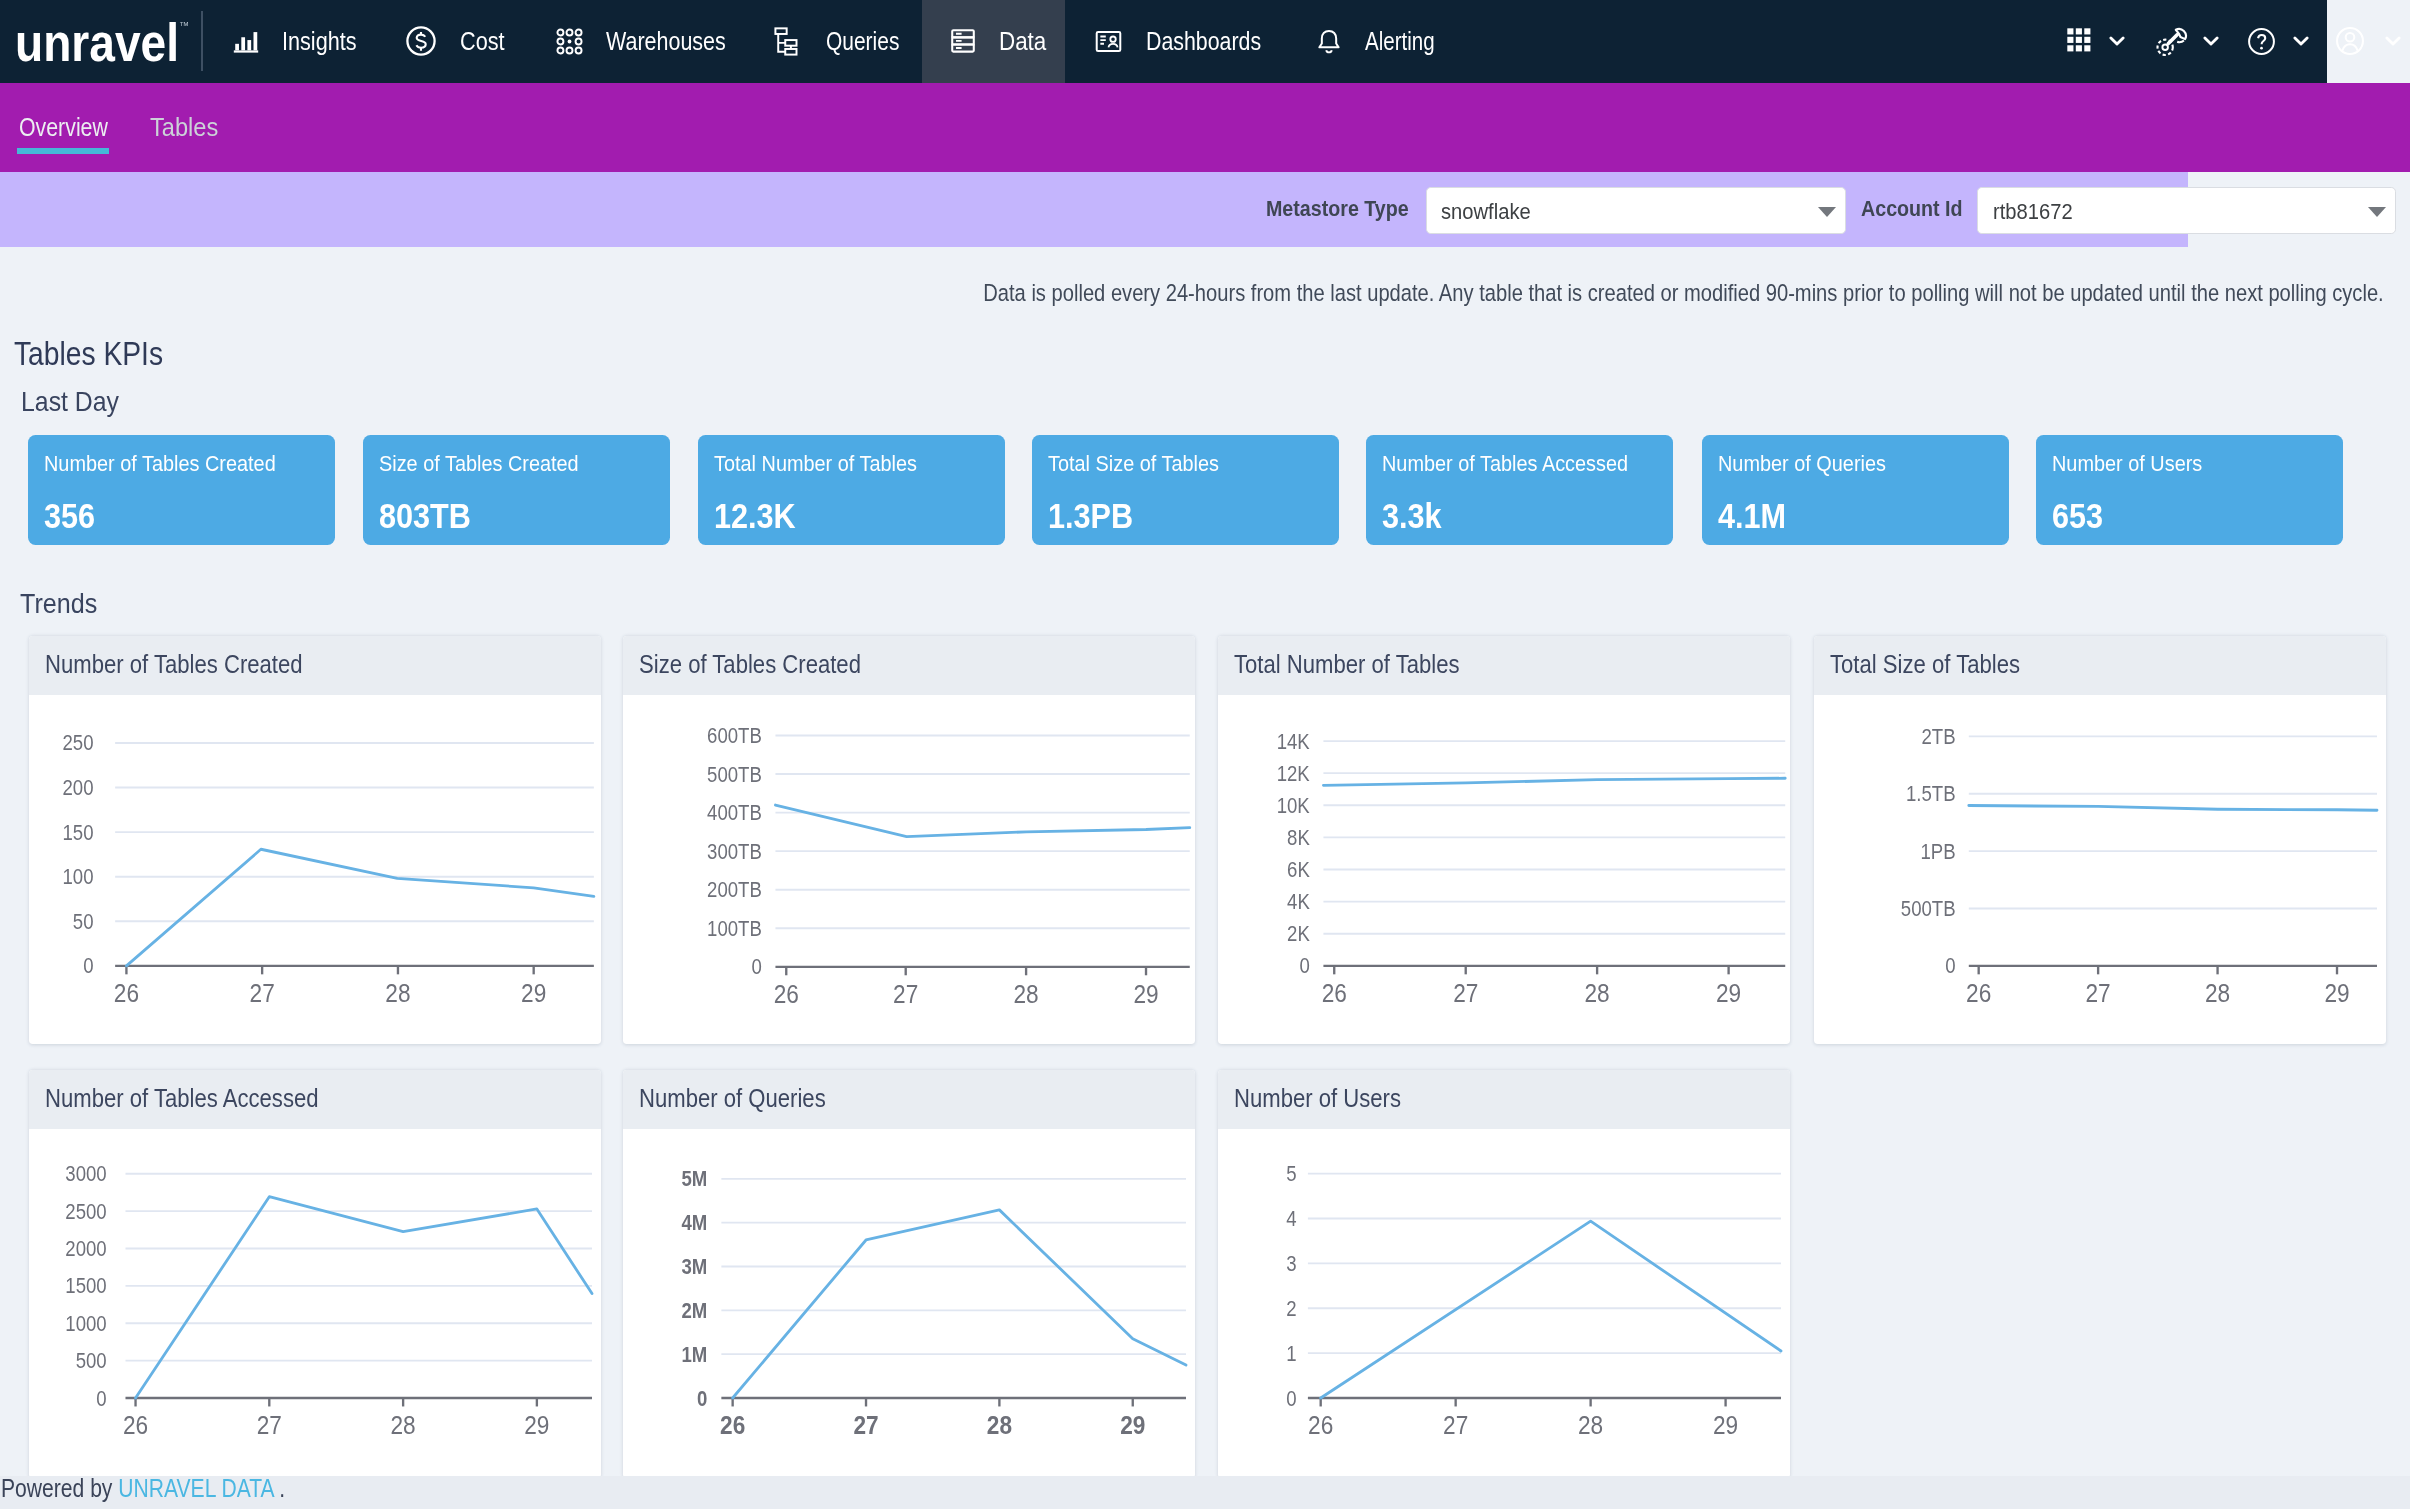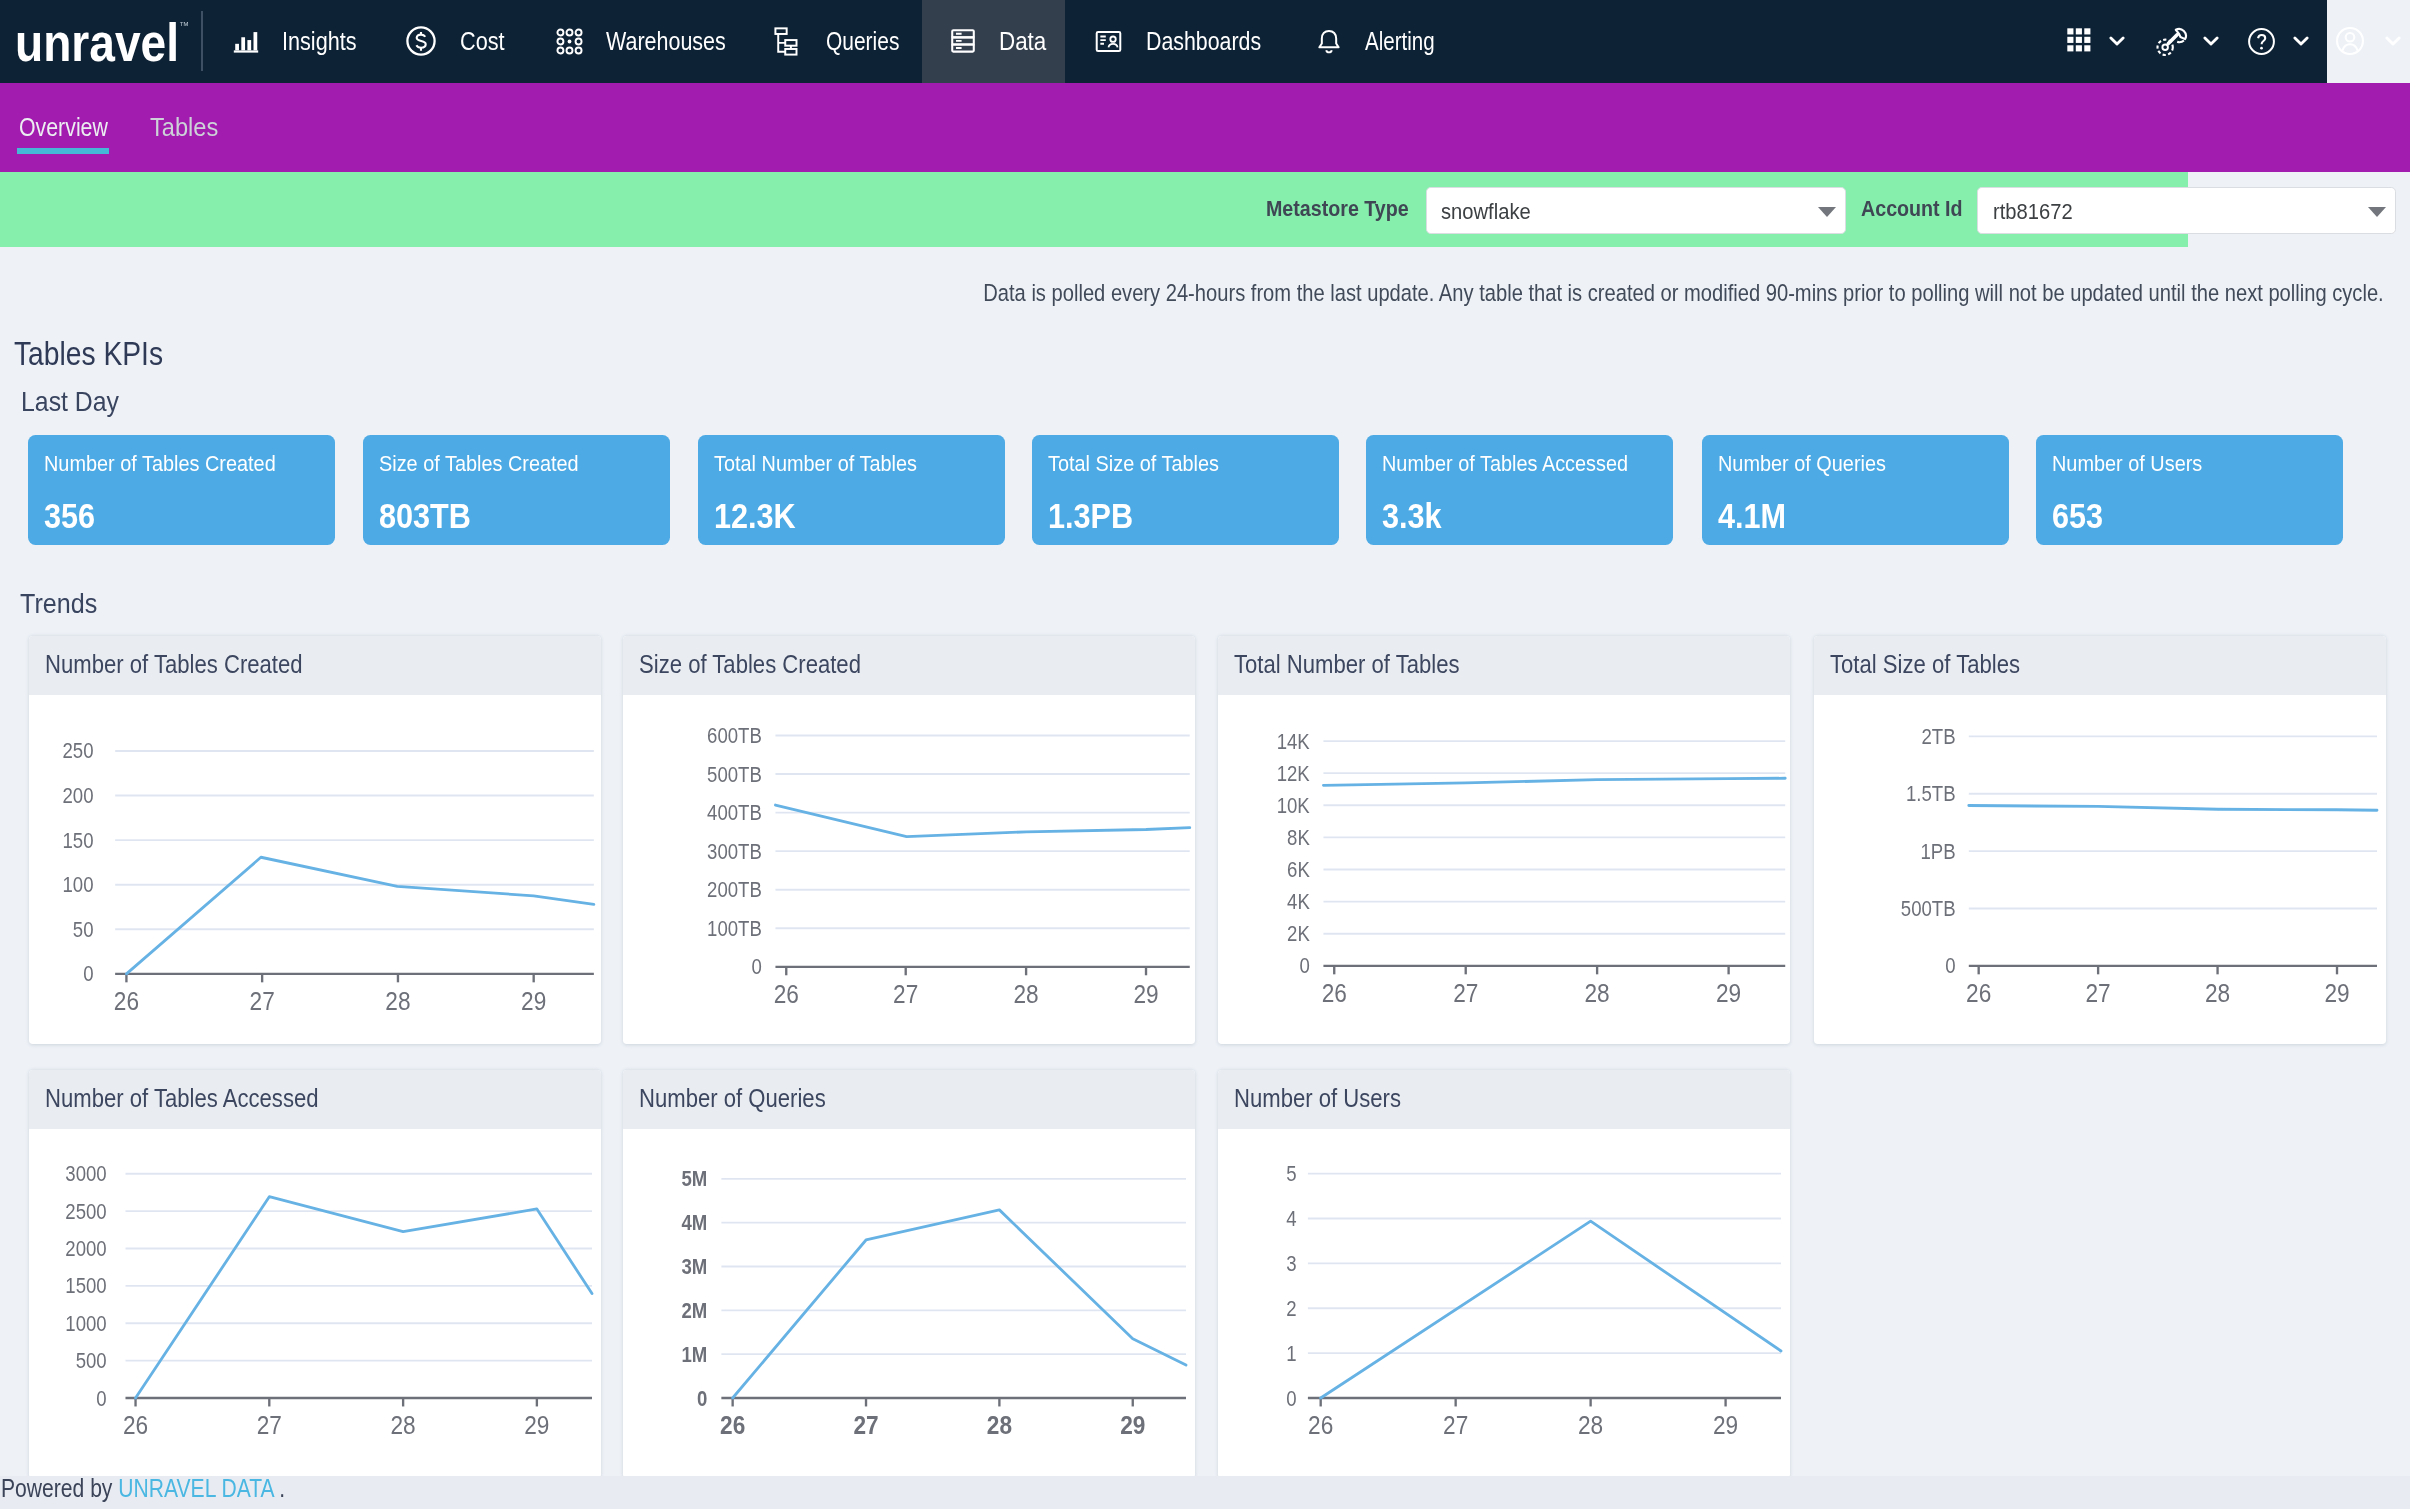--- a/index.html
+++ b/index.html
@@ -105,21 +105,21 @@
     </svg>
 <svg class="abs" style="left:2385px;top:36px" width="16" height="10.4" viewBox="0 0 17 11" fill="none" stroke="#fff" stroke-width="3" stroke-linecap="round" stroke-linejoin="round">
       <path d="M2 2 L8.5 8.5 L15 2"></path>
     </svg>
 </div>
 <div class="abs" style="left:0;top:83px;width:2411px;height:89px;background:#a21caf">
 <div class="abs" style="left:19px;top:30px;font-size:25.4px;font-weight:normal;color:#eceff1;white-space:nowrap;transform:scaleX(0.84);transform-origin:0 0;line-height:1.15;">Overview</div>
 <div class="abs" style="left:150px;top:30px;font-size:25.4px;font-weight:normal;color:#ccd2d8;white-space:nowrap;transform:scaleX(0.93);transform-origin:0 0;line-height:1.15;">Tables</div>
 <div class="abs" style="left:17px;top:65px;width:92px;height:5.6px;background:#45b8d8;"></div>
 </div>
-<div class="abs" style="left:0;top:172px;width:2188px;height:75px;background:#86efac">
+<div class="abs" style="left:0;top:172px;width:2188px;height:75px;background:#c4b5fd">
 <div class="abs" style="left:1266px;top:23.5px;font-size:22.6px;font-weight:bold;color:#3f4654;white-space:nowrap;transform:scaleX(0.87);transform-origin:0 0;line-height:1.15;">Metastore Type</div>
 <div class="abs" style="left:1426px;top:15px;width:420px;height:47px;background:#fff;border:1.9px solid #dadde2;border-radius:4.7px;">
       <span class="tri" style="right:9.4px"></span>
     </div>
 <div class="abs" style="left:1441px;top:28px;font-size:21.7px;font-weight:normal;color:#3d4043;white-space:nowrap;transform:scaleX(0.93);transform-origin:0 0;line-height:1.15;">snowflake</div>
 <div class="abs" style="left:1861px;top:23.5px;font-size:22.6px;font-weight:bold;color:#3f4654;white-space:nowrap;transform:scaleX(0.87);transform-origin:0 0;line-height:1.15;">Account Id</div>
 <div class="abs" style="left:1977px;top:15px;width:419px;height:47px;background:#fff;border:1.9px solid #dadde2;border-radius:4.7px;">
       <span class="tri" style="right:9.4px"></span>
     </div>
 <div class="abs" style="left:1993px;top:28px;font-size:21.7px;font-weight:normal;color:#3d4043;white-space:nowrap;transform:scaleX(0.93);transform-origin:0 0;line-height:1.15;">rtb81672</div>
@@ -152,21 +152,21 @@
 <div class="abs" style="left:16px;top:16px;font-size:22.6px;font-weight:normal;color:#fff;white-space:nowrap;transform:scaleX(0.88);transform-origin:0 0;line-height:1.15;">Number of Queries</div>
 <div class="abs" style="left:16px;top:61px;font-size:35px;font-weight:bold;color:#fff;white-space:nowrap;transform:scaleX(0.875);transform-origin:0 0;line-height:1.15;">4.1M</div>
 </div>
 <div class="kpi" style="left:2036px;">
 <div class="abs" style="left:16px;top:16px;font-size:22.6px;font-weight:normal;color:#fff;white-space:nowrap;transform:scaleX(0.88);transform-origin:0 0;line-height:1.15;">Number of Users</div>
 <div class="abs" style="left:16px;top:61px;font-size:35px;font-weight:bold;color:#fff;white-space:nowrap;transform:scaleX(0.875);transform-origin:0 0;line-height:1.15;">653</div>
 </div>
 <div class="card" style="left:29px;top:636px;">
 <div class="hd"></div>
 <div class="abs" style="left:16px;top:14px;font-size:26px;font-weight:normal;color:#3c465f;white-space:nowrap;transform:scaleX(0.85);transform-origin:0 0;line-height:1.15;">Number of Tables Created</div>
-<div class="abs" style="left:0;top:59px;width:572px;height:348px;margin-top:8px;">
+<div class="abs" style="left:0;top:59px;width:572px;height:348px;">
 <svg width="572" height="348" viewBox="0 0 607 370">
         <line x1="91" y1="51" x2="600" y2="51" stroke="#e0e6f1" stroke-width="2"></line>
         <line x1="91" y1="98.4" x2="600" y2="98.4" stroke="#e0e6f1" stroke-width="2"></line>
         <line x1="91" y1="145.8" x2="600" y2="145.8" stroke="#e0e6f1" stroke-width="2"></line>
         <line x1="91" y1="193.2" x2="600" y2="193.2" stroke="#e0e6f1" stroke-width="2"></line>
         <line x1="91" y1="240.60000000000002" x2="600" y2="240.60000000000002" stroke="#e0e6f1" stroke-width="2"></line>
         <line x1="91" y1="288" x2="600" y2="288" stroke="#6e7079" stroke-width="2.5"></line>
         <line x1="103" y1="288" x2="103" y2="297" stroke="#6e7079" stroke-width="2.5"></line>
         <line x1="247.3" y1="288" x2="247.3" y2="297" stroke="#6e7079" stroke-width="2.5"></line>
         <line x1="391.7" y1="288" x2="391.7" y2="297" stroke="#6e7079" stroke-width="2.5"></line>

